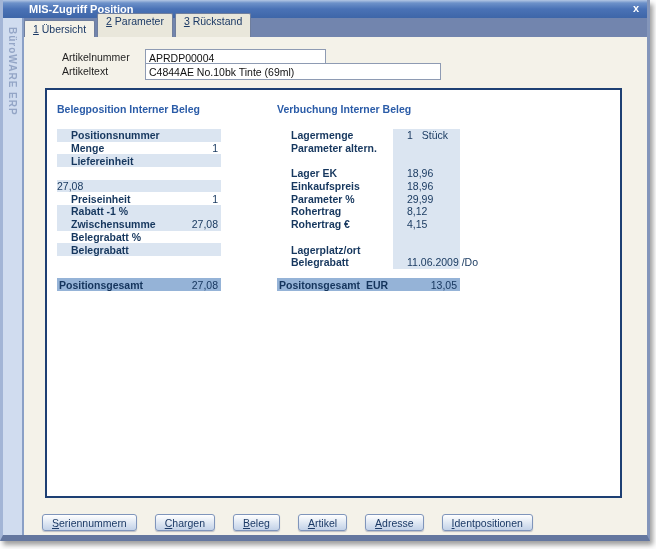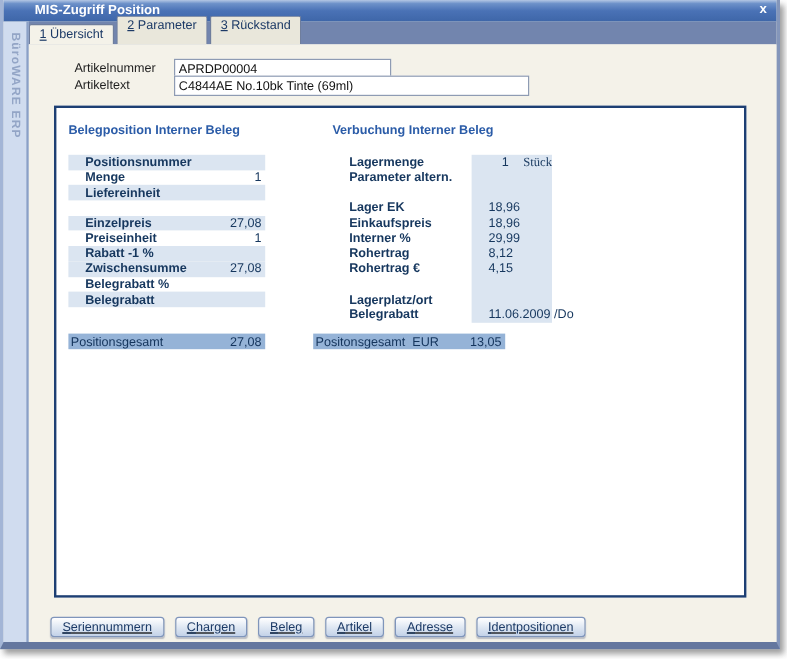--- a/index.html
+++ b/index.html
@@ -43,30 +43,30 @@
 
   .lcol{position:absolute;left:10px;top:39px;width:164px;}
   .rcol{position:absolute;left:230px;top:39px;width:183px;}
   .row{height:12.7px;display:flex;align-items:center;font-size:10.5px;color:#16375e;position:relative;}
   .row .lbl{flex:1;font-weight:bold;padding-left:14px;white-space:nowrap;}
   .row .val{text-align:right;padding-right:3px;white-space:nowrap;}
   .lcol .row.hl{background:#dbe5f1;}
   .vblock{position:absolute;left:116px;top:0;width:67px;height:139.7px;background:#dbe5f1;}
   .rcol .row .lbl{flex:none;width:116px;}
   .rcol .row .val{flex:1;}
-  .rcol .row .unit{width:33px;text-align:right;padding-right:0;white-space:nowrap;font-family:Liberation Serif, serif;}
+  .rcol .row .unit{width:33px;text-align:right;padding-right:12px;white-space:nowrap;}
 
   .total{position:absolute;top:188px;height:13px;background:#95b3d7;display:flex;align-items:center;
          font-size:10.5px;color:#14345c;}
   .t-left{left:10px;width:164px;}
-  .t-right{left:214px;width:160px;}
-  .total .lbl{flex:1;font-weight:normal;padding-left:2px;white-space:pre;}
+  .t-right{left:230px;width:183px;}
+  .total .lbl{flex:1;font-weight:bold;padding-left:2px;white-space:pre;}
   .total .val{padding-right:3px;white-space:nowrap;}
 
-  .btnrow{position:absolute;left:18px;top:477px;display:flex;gap:9px;text-decoration:underline;}
+  .btnrow{position:absolute;left:18px;top:477px;display:flex;gap:18px;}
   .btn{height:17px;padding:0 9px;display:flex;align-items:center;box-sizing:border-box;
        background:linear-gradient(#ffffff,#dde6f2 55%,#c3d2e8);border:1px solid #7f95bb;border-radius:3px;
        font-family:inherit;font-size:10.5px;color:#1c3a66;box-shadow:0 1px 1px rgba(100,110,140,.4);cursor:default;}
   .btn span{display:block;white-space:nowrap;}
   .btn span::first-letter{text-decoration:underline;}
 </style>
 </head>
 <body>
 
 <div class="window">
@@ -114,21 +114,20 @@
         <div class="row">
             <span class="lbl">Menge</span>
             <span class="val">1</span>
           </div>
         <div class="row hl">
             <span class="lbl">Liefereinheit</span>
             <span class="val"></span>
           </div>
         <div class="row"></div>
         <div class="row hl">
-            <span class="lbl">Einzelpreis</span>
             <span class="val">27,08</span>
           </div>
         <div class="row">
             <span class="lbl">Preiseinheit</span>
             <span class="val">1</span>
           </div>
         <div class="row hl">
             <span class="lbl">Rabatt -1 %</span>
             <span class="val"></span>
           </div>
@@ -163,21 +162,21 @@
             <span class="lbl">Lager EK</span>
             <span class="val">18,96</span>
             <span class="unit"></span>
           </div>
         <div class="row">
             <span class="lbl">Einkaufspreis</span>
             <span class="val">18,96</span>
             <span class="unit"></span>
           </div>
         <div class="row">
-            <span class="lbl">Interner %</span>
+            <span class="lbl">Parameter %</span>
             <span class="val">29,99</span>
             <span class="unit"></span>
           </div>
         <div class="row">
             <span class="lbl">Rohertrag</span>
             <span class="val">8,12</span>
             <span class="unit"></span>
           </div>
         <div class="row">
             <span class="lbl">Rohertrag €</span>

